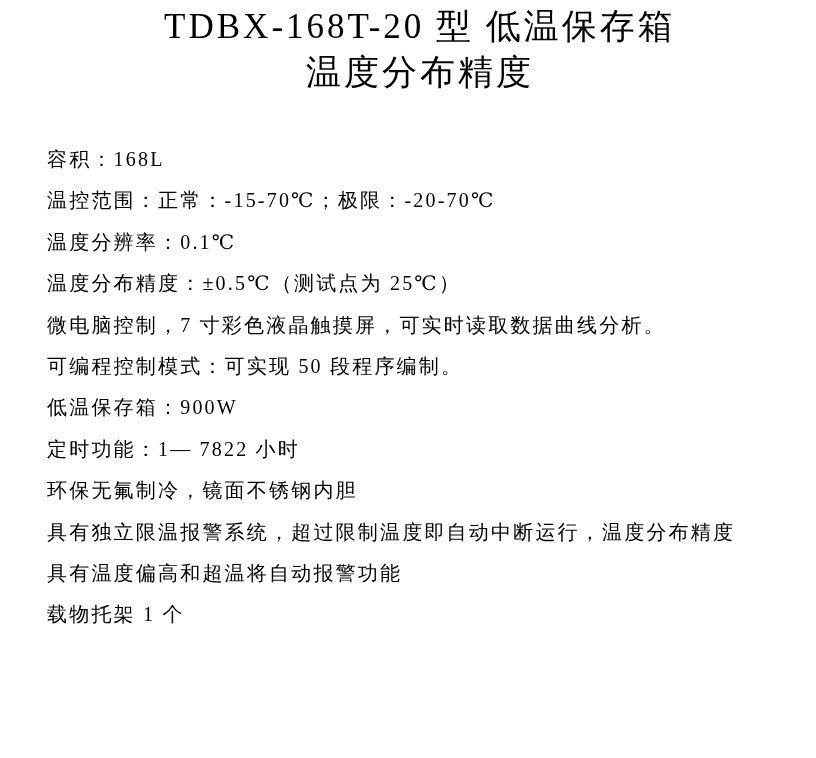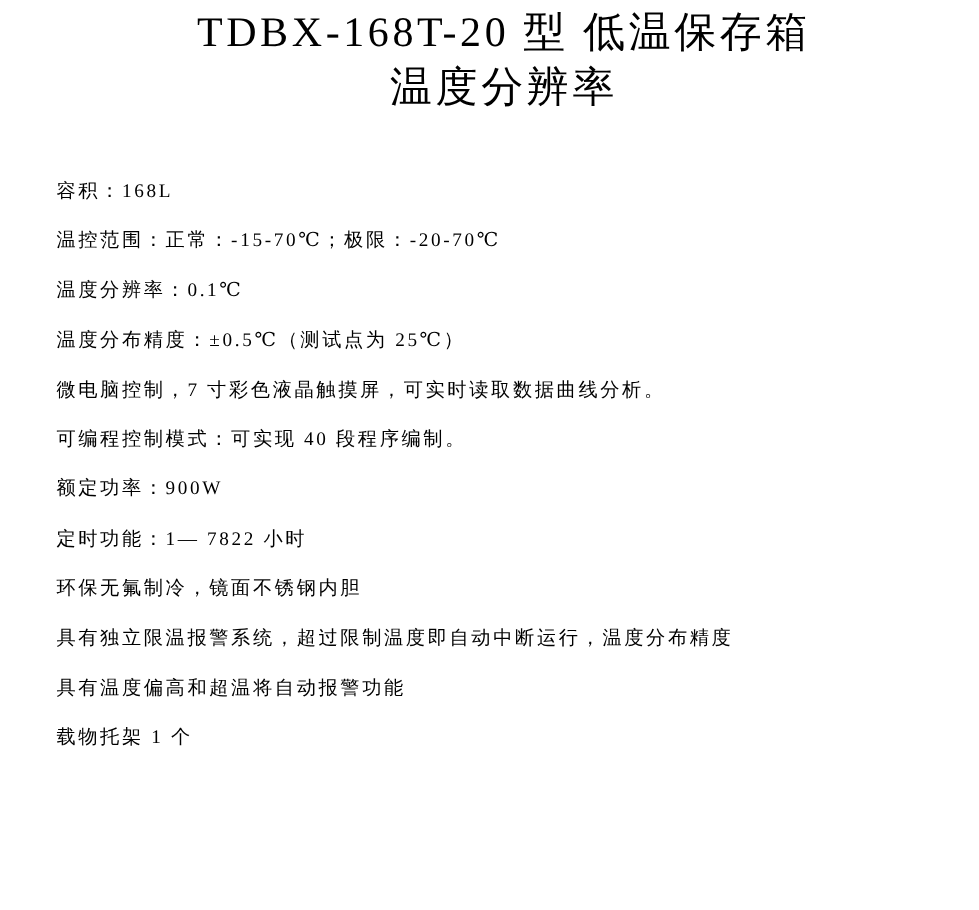--- a/index.html
+++ b/index.html
@@ -32,44 +32,44 @@
   }
   .doc-body {
     position: absolute;
     top: 139px;
     left: 47px;
     right: 48px;
   }
   .spec-line {
     margin: 0;
     padding: 0;
-    font-size: 16px;
+    font-size: 20px;
     line-height: 41.4px;
     letter-spacing: 2.2px;
     white-space: nowrap;
   }
 </style>
 </head>
 <body>
 
 <div class="page">
 
   <div class="doc-title">
     <div class="title-line">TDBX-168T-20 型 低温保存箱</div>
-    <div class="title-line">温度分辨率</div>
+    <div class="title-line">温度分布精度</div>
   </div>
 
   <div class="doc-body">
     <p class="spec-line">容积：168L</p>
     <p class="spec-line">温控范围：正常：-15-70℃；极限：-20-70℃</p>
     <p class="spec-line">温度分辨率：0.1℃</p>
     <p class="spec-line">温度分布精度：±0.5℃（测试点为 25℃）</p>
     <p class="spec-line">微电脑控制，7 寸彩色液晶触摸屏，可实时读取数据曲线分析。</p>
-    <p class="spec-line">可编程控制模式：可实现 40 段程序编制。</p>
-    <p class="spec-line">额定功率：900W</p>
+    <p class="spec-line">可编程控制模式：可实现 50 段程序编制。</p>
+    <p class="spec-line">低温保存箱：900W</p>
     <p class="spec-line">定时功能：1— 7822 小时</p>
     <p class="spec-line">环保无氟制冷，镜面不锈钢内胆</p>
     <p class="spec-line">具有独立限温报警系统，超过限制温度即自动中断运行，温度分布精度</p>
     <p class="spec-line">具有温度偏高和超温将自动报警功能</p>
     <p class="spec-line">载物托架 1 个</p>
   </div>
 
 </div>
 
 </body></html>

